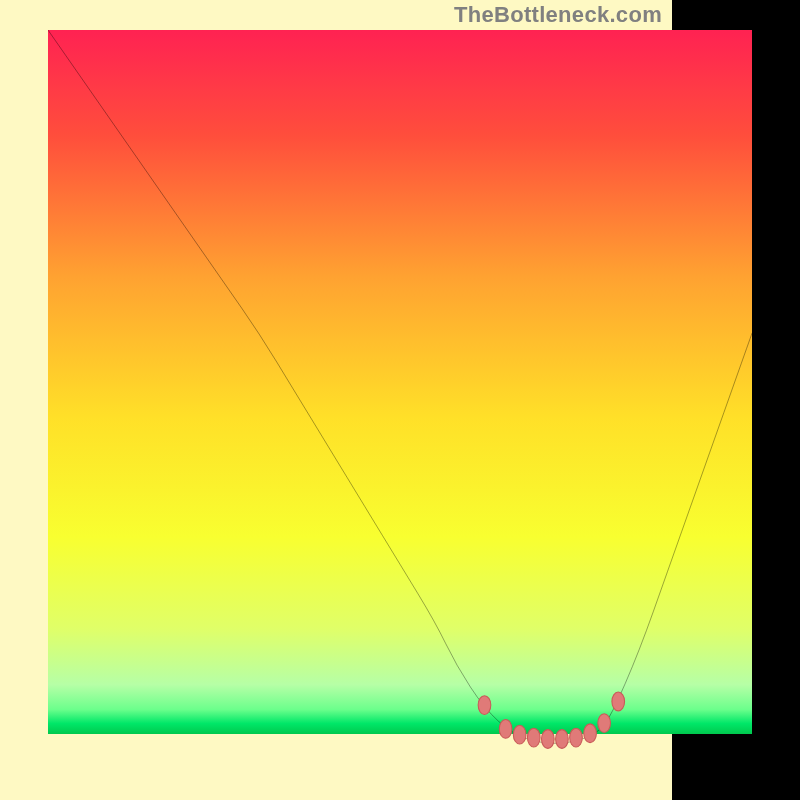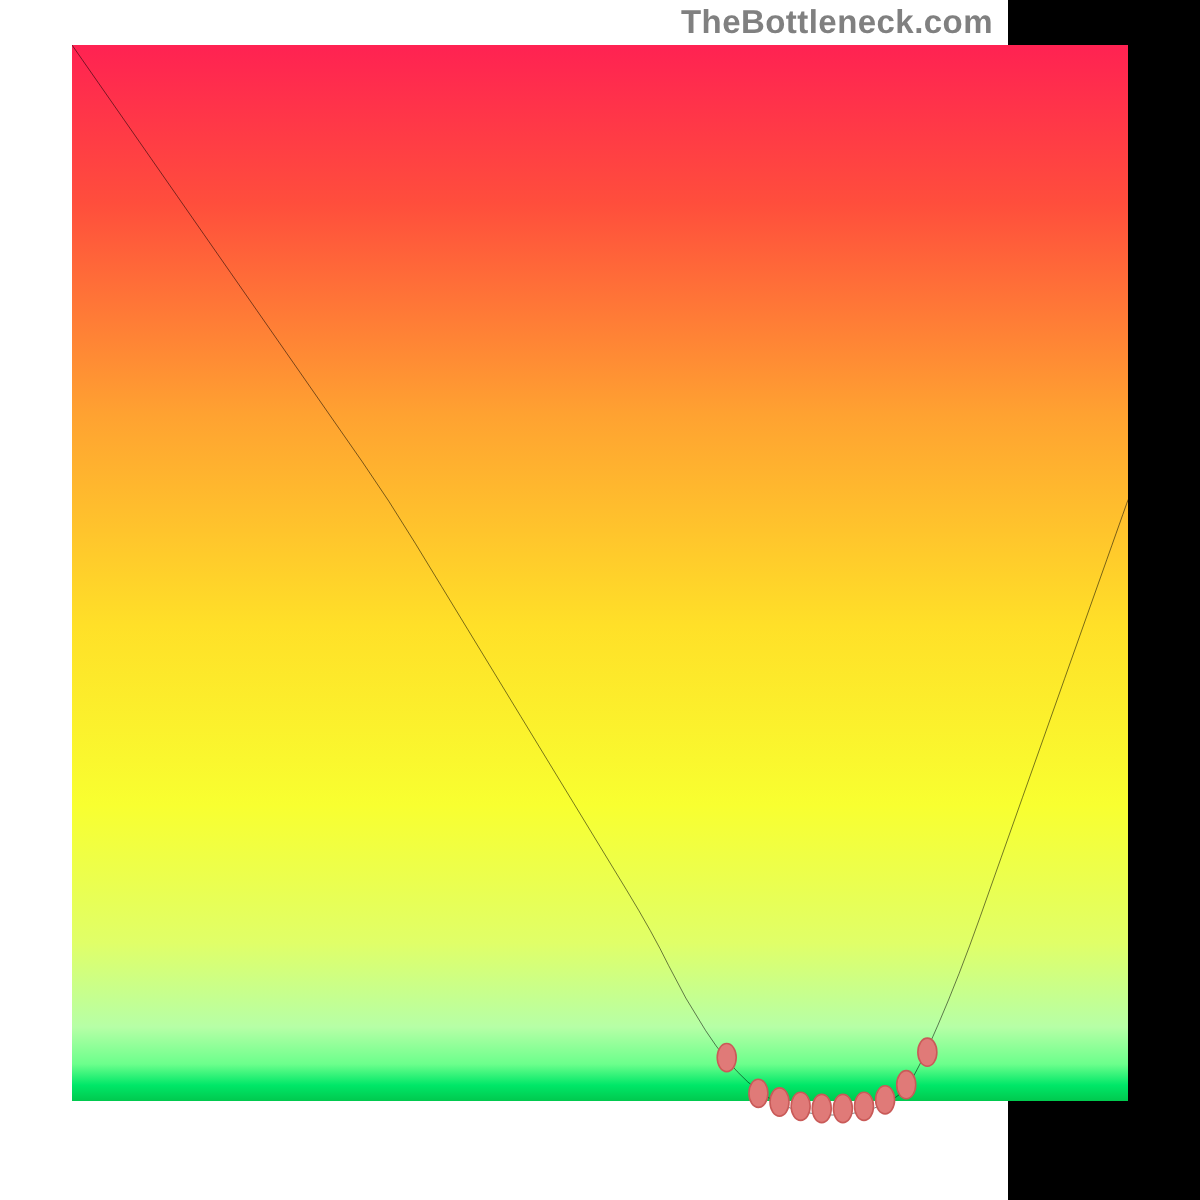--- a/index.html
+++ b/index.html
@@ -8,21 +8,21 @@
     width: 800px;
     height: 800px;
     background: #000;
     font-family: Arial, Helvetica, sans-serif;
     overflow: hidden;
   }
   .frame {
     position: relative;
     width: 672px;
     height: 800px;
-    background: #ffffff;
+    background: #fef9c3;
   }
   .watermark {
     position: absolute;
     top: 2px;
     right: 10px;
     color: #808080;
     font-size: 22px;
     font-weight: 600;
     letter-spacing: 0.3px;
   }

